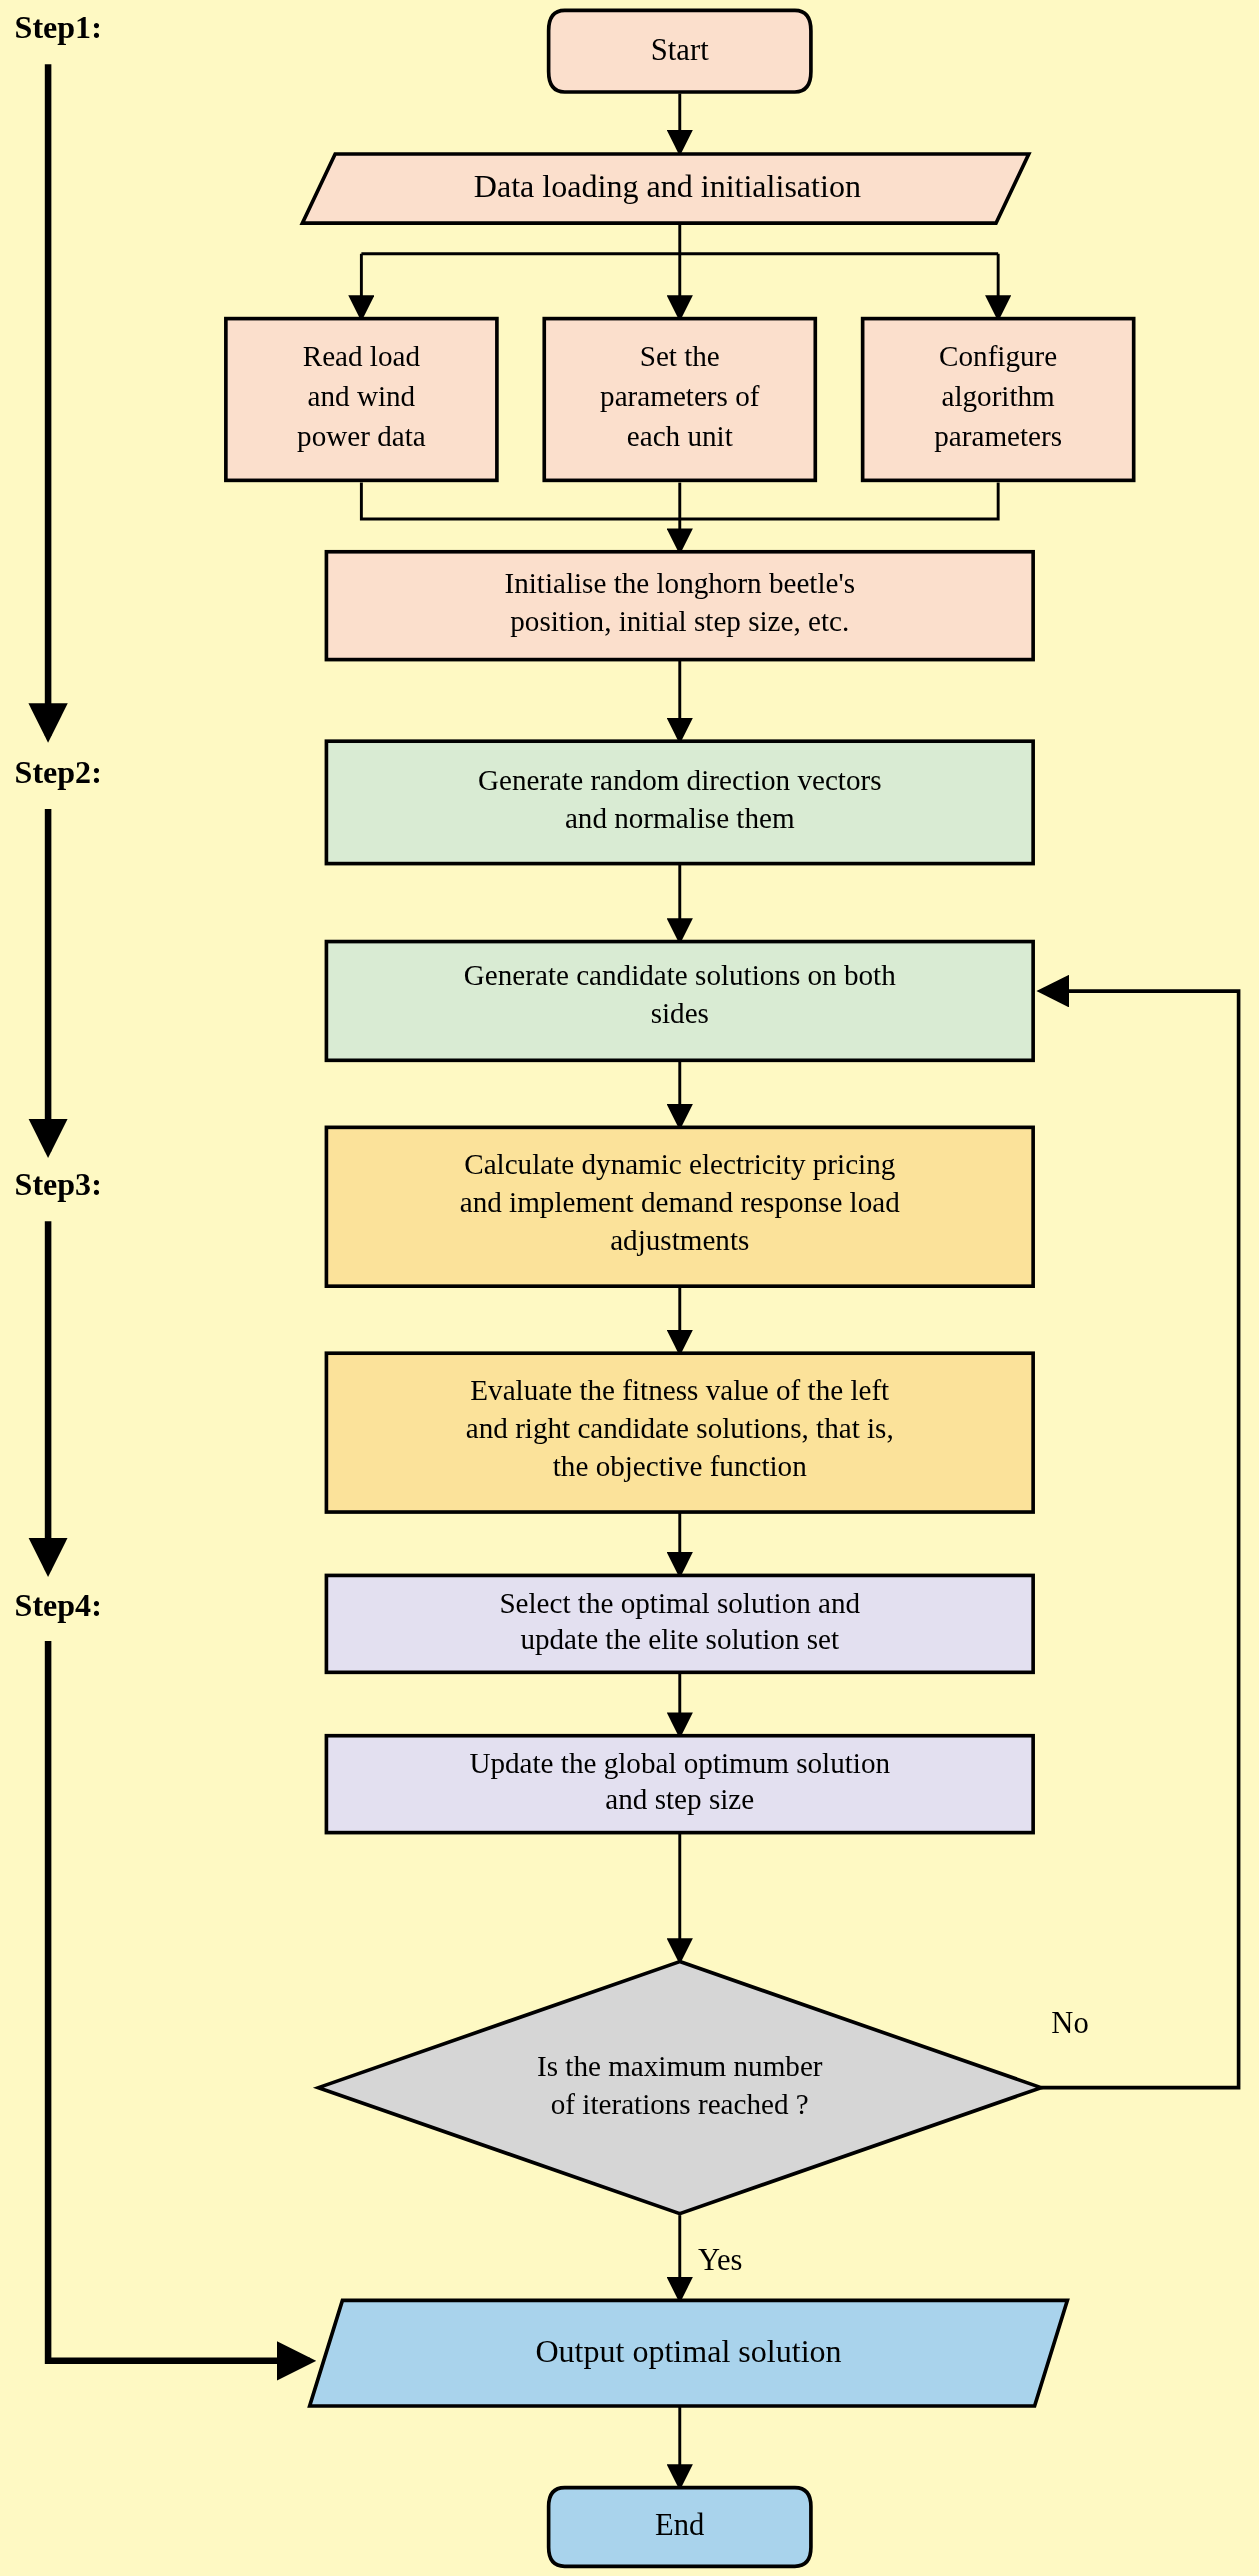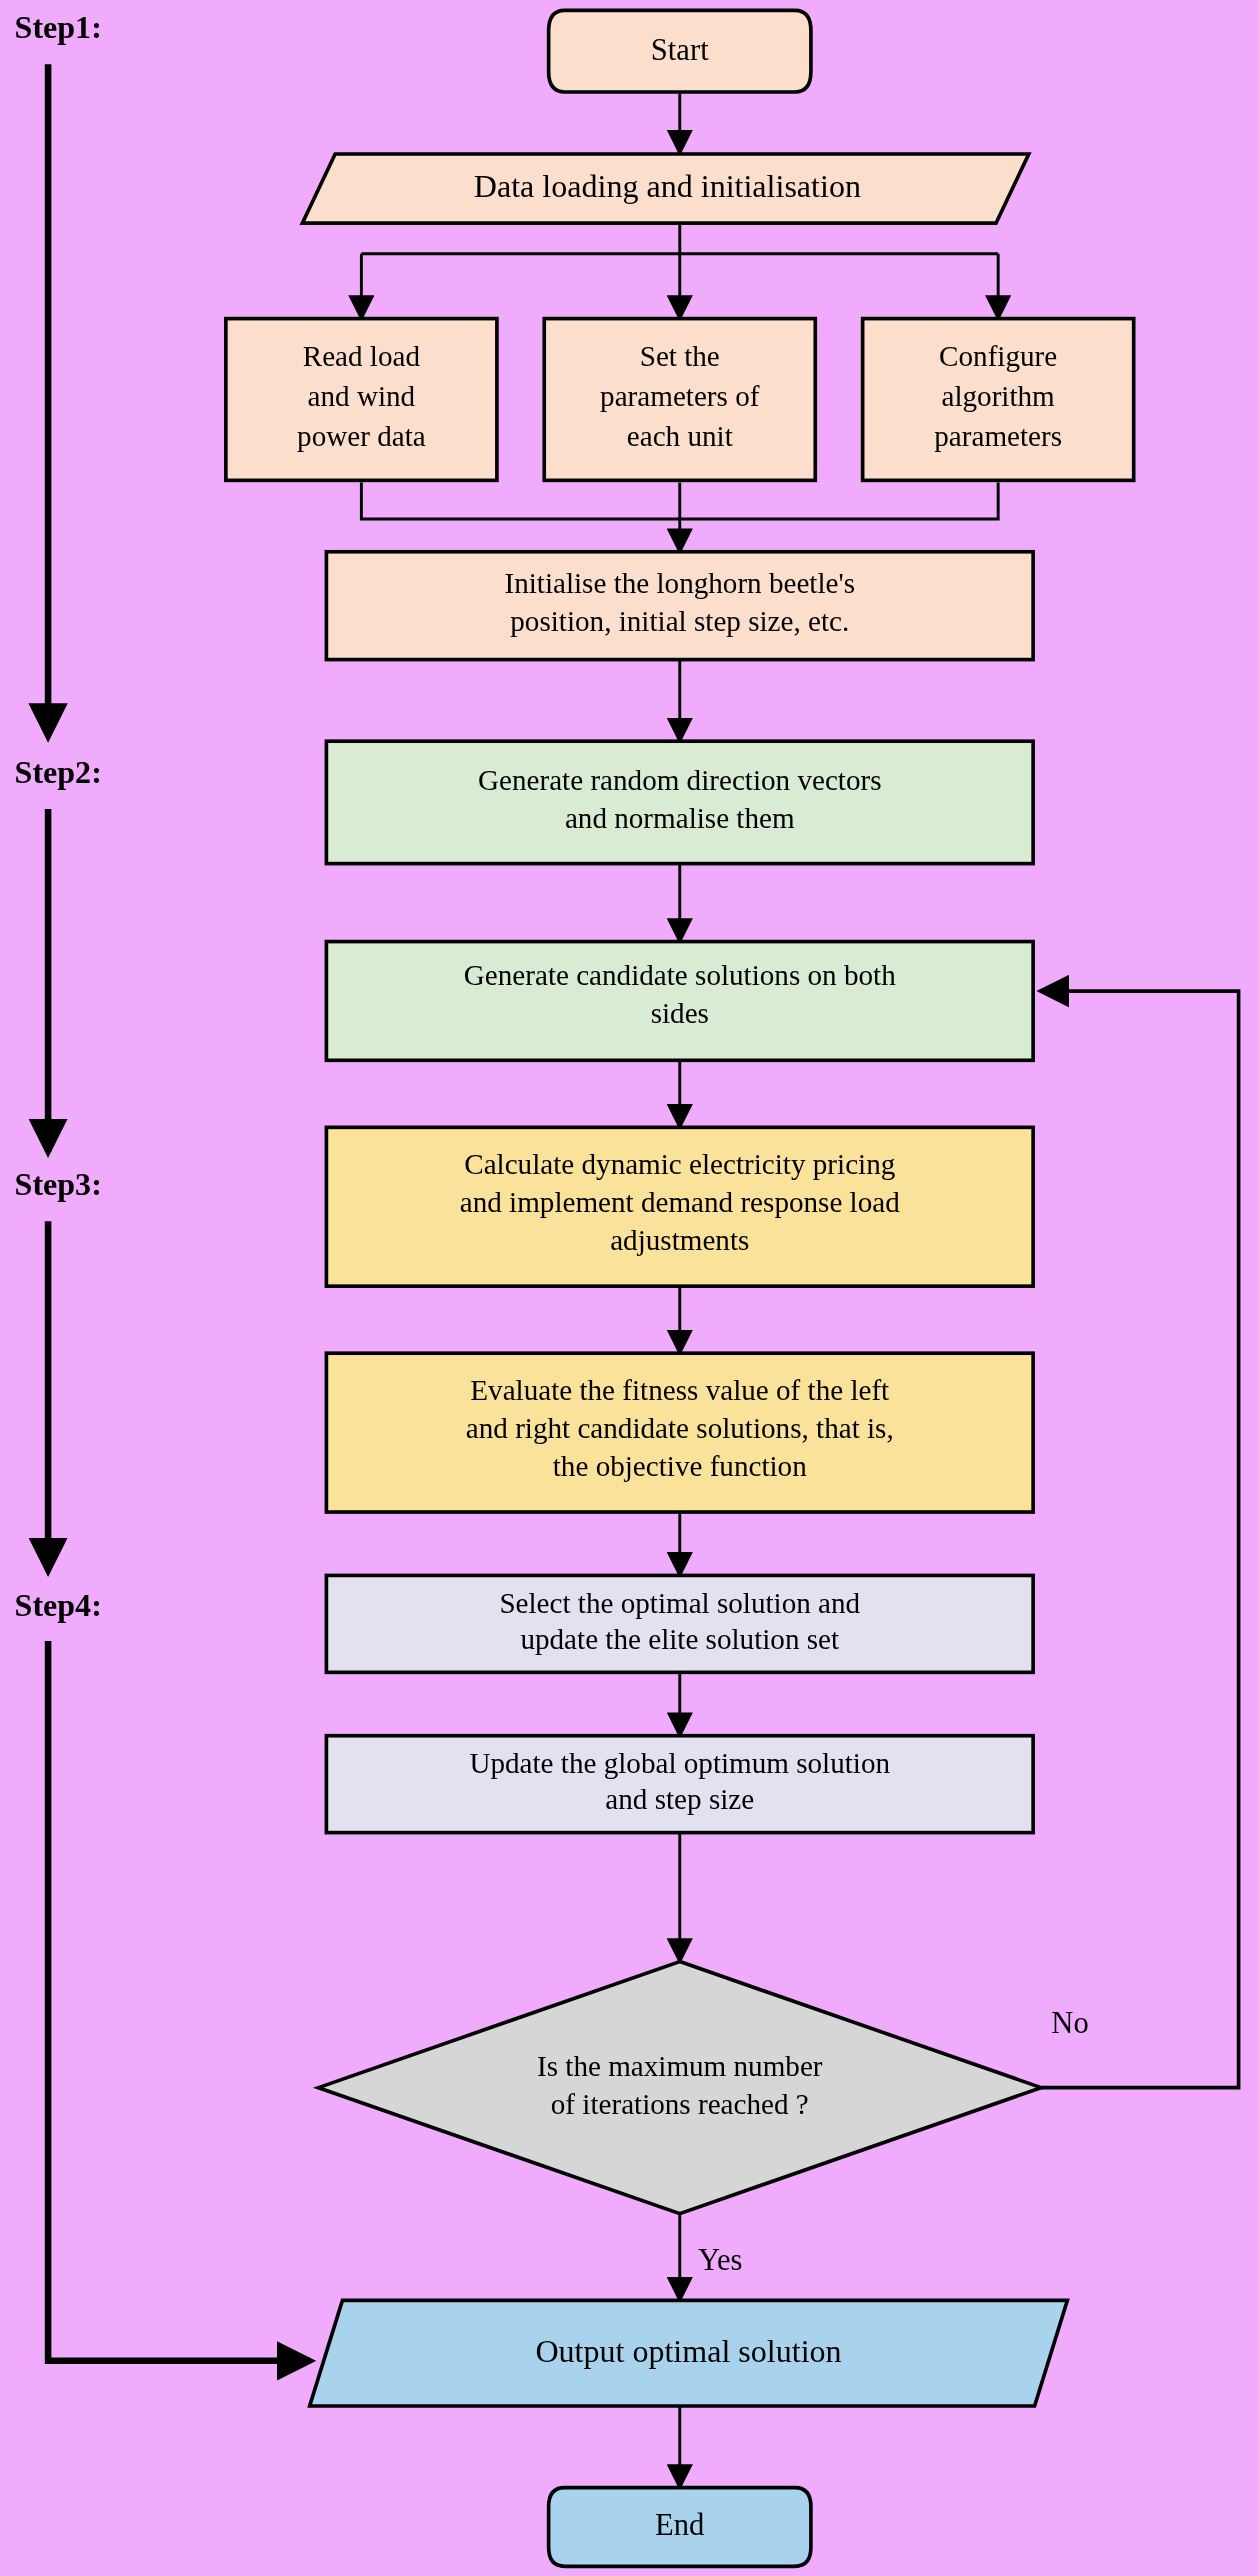--- a/index.html
+++ b/index.html
@@ -1,21 +1,21 @@
 <!DOCTYPE html>
 <html style="font-size:11.7px"><head>
 <meta charset="utf-8">
 <style>
   html,body{margin:0;padding:0;background:#ffffff;}
   body{
     width:1259px;height:2576px;
     font-family:"Liberation Serif","DejaVu Serif",serif;
     overflow:hidden;
   }
-  #stage{position:relative;width:1259px;height:2576px;background:#f0abfc;}
+  #stage{position:relative;width:1259px;height:2576px;background:#fef9c3;}
   svg#flow{position:absolute;left:0;top:0;width:1259px;height:2576px;display:block;}
   .nodeText{
     font-family:"Liberation Serif","DejaVu Serif",serif;
     fill:#000;
     text-anchor:middle;
     dominant-baseline:middle;
   }
   .stepLabel{
     font-family:"Liberation Serif","DejaVu Serif",serif;
     font-weight:bold;

